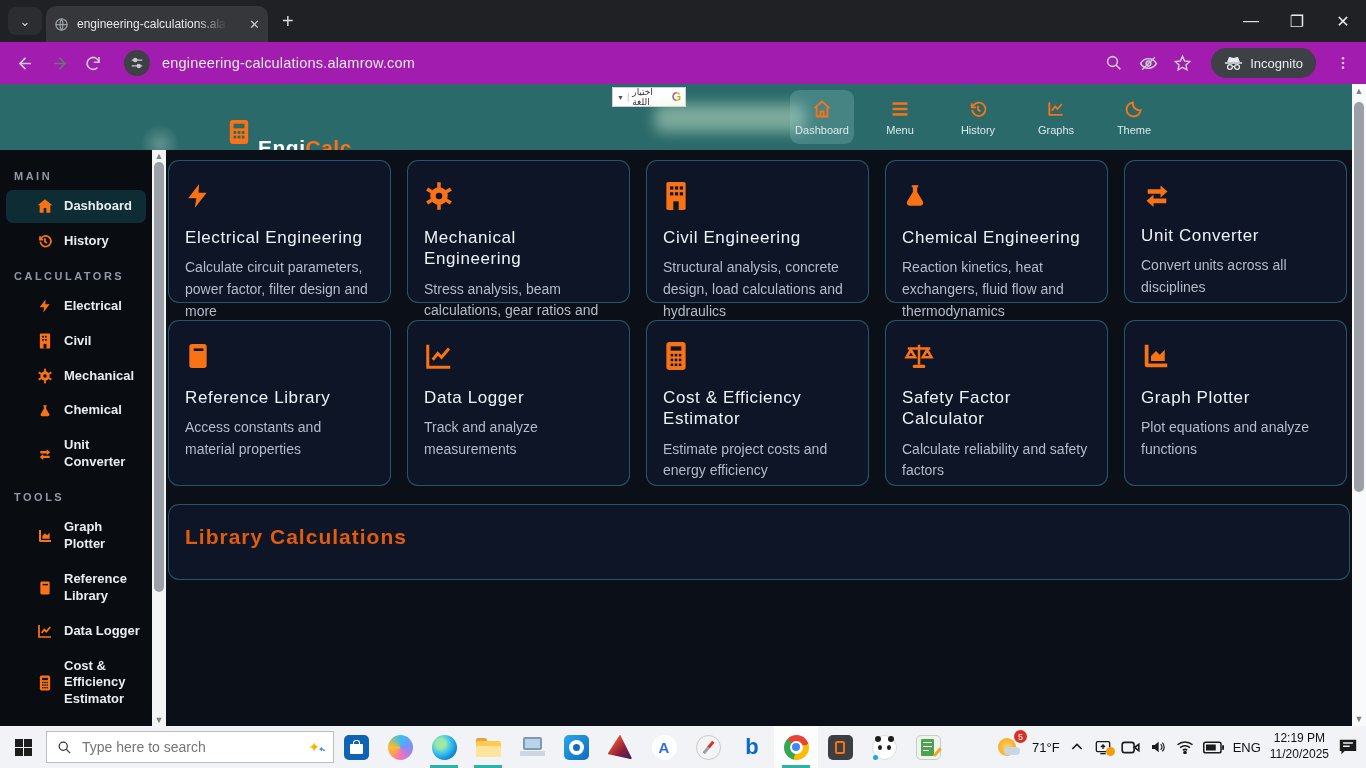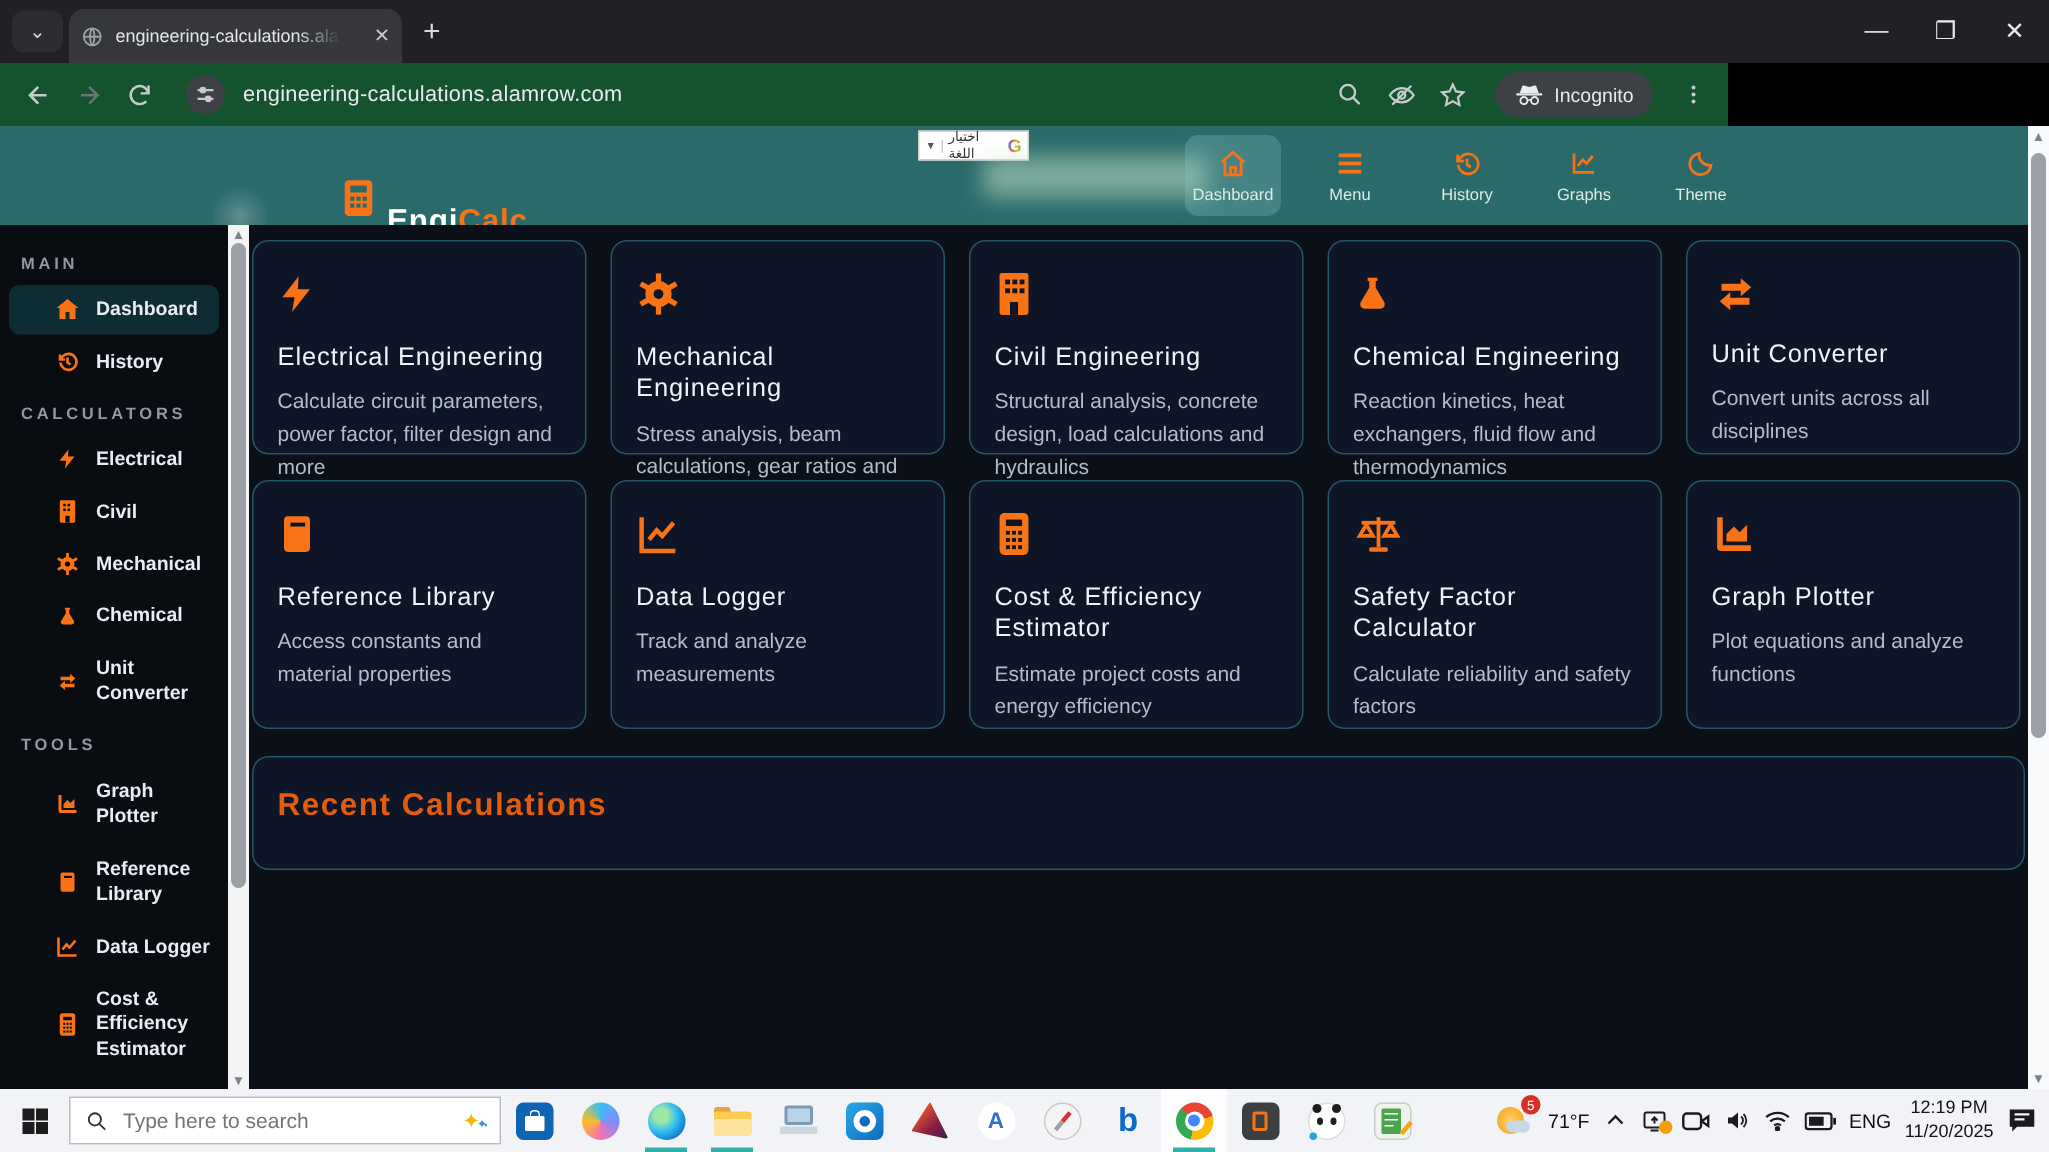--- a/index.html
+++ b/index.html
@@ -12,21 +12,21 @@
   #tab-search-btn { position:absolute; left:8px; top:7px; width:34px; height:28px; border-radius:8px;
     background:#2b2d30; color:#d7d9dc; font-size:13px; display:flex; align-items:center; justify-content:center; }
   #tab { position:absolute; left:46px; top:6px; width:222px; height:36px; background:#35373b;
     border-radius:10px 10px 0 0; display:flex; align-items:center; padding:0 8px; gap:8px; }
   #tab .title { color:#e4e6e9; font-size:12px; white-space:nowrap; overflow:hidden; width:150px;
     -webkit-mask-image:linear-gradient(90deg,#000 80%,transparent); mask-image:linear-gradient(90deg,#000 80%,transparent); }
   #tab .close { color:#c8cacd; font-size:13px; margin-left:auto; }
   #new-tab { position:absolute; left:282px; top:11px; color:#d7d9dc; font-size:20px; line-height:20px; }
   .winctl { position:absolute; top:0; height:42px; width:46px; display:flex; align-items:center; justify-content:center; color:#e8e8e8; }
 
-  #toolbar { position:absolute; top:42px; left:0; width:1152px; height:42px; background:#14532d;
+  #toolbar { position:absolute; top:42px; left:0; width:1366px; height:42px; background:#a21caf;
     display:flex; align-items:center; }
   .tb-ic { width:34px; height:34px; display:flex; align-items:center; justify-content:center; flex:none; }
   #omni-settings { width:26px; height:26px; border-radius:50%; background:#3d4045; display:flex;
     align-items:center; justify-content:center; margin-left:14px; flex:none; }
   #url { color:#e8eaed; font-size:14.5px; margin-left:12px; letter-spacing:.2px; }
   #toolbar .spacer { flex:1; }
   #incog-pill { height:30px; border-radius:15px; background:#3d4045; color:#e8eaed; font-size:13px;
     display:flex; align-items:center; gap:7px; padding:0 13px; margin:0 10px 0 12px; flex:none; }
 
   
@@ -521,21 +521,21 @@
         <svg width="30" height="30" viewBox="0 0 24 24" fill="#f97316">
             <path d="M3 3v16a2 2 0 0 0 2 2h16v-3H6V3z"></path>
             <path d="M8 16v-4l4-4 3 3 4-4v9z"></path>
           </svg>
         <div class="ttl">Graph Plotter</div>
         <div class="dsc">Plot equations and analyze functions</div>
       </div>
     </div>
 
     <div id="recent">
-      <h2>Recent Calculations</h2>
+      <h2>Library Calculations</h2>
     </div>
   </div>
 </div>
 
 <div id="pg-scroll">
   <div class="sb-arrow" style="top:2px;left:2px">▲</div>
   <div id="pg-thumb"></div>
   <div class="sb-arrow" style="bottom:2px;left:2px">▼</div>
 </div>
 

